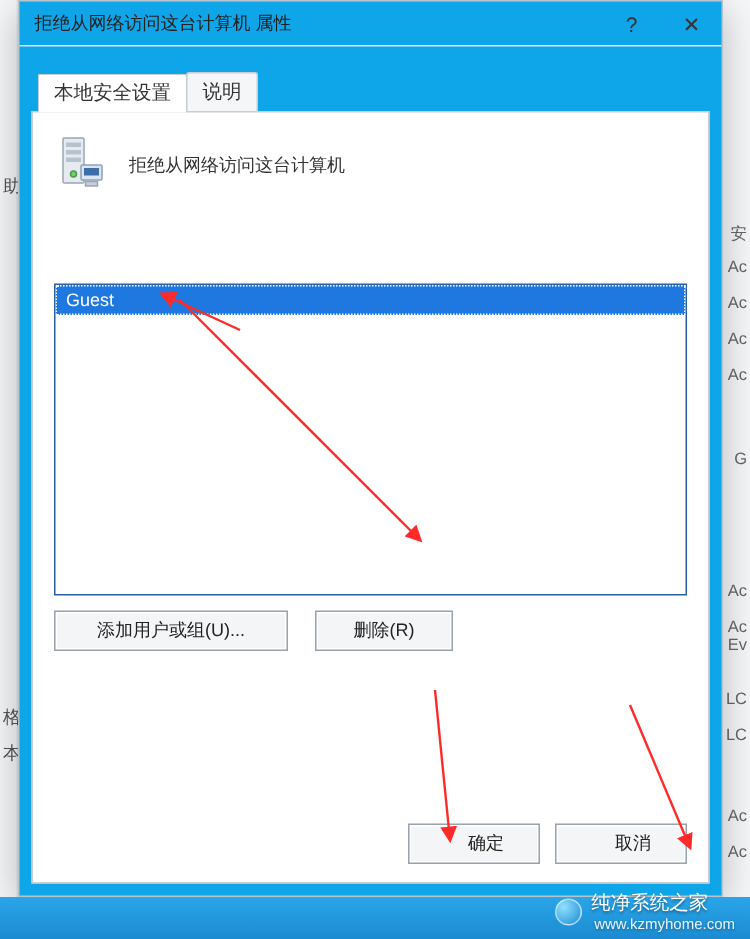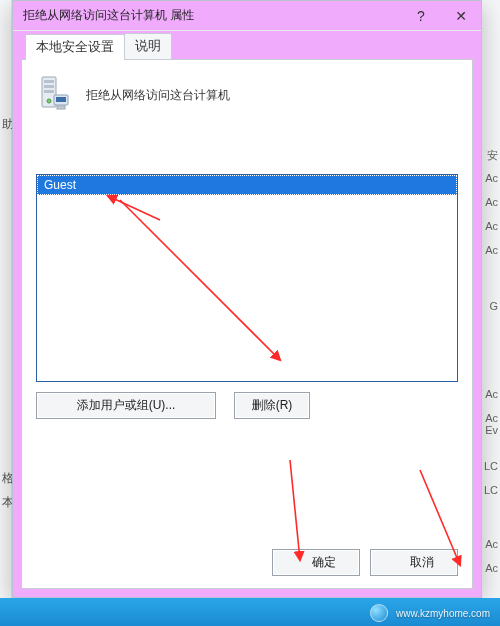--- a/index.html
+++ b/index.html
@@ -31,24 +31,24 @@
   .watermark .wm-icon {
     width: 18px; height: 18px; border-radius: 50%;
     background: radial-gradient(circle at 30% 30%, #8fe0ff, #1b8bd2);
     border: 1px solid rgba(255,255,255,.6);
   }
   .watermark .wm-sub { font-size: 10px; opacity: .9; margin-left: 2px; }
 
   
   .dialog {
     position: absolute; left: 12px; top: 0; width: 470px; height: 598px;
-    background: #f0abfc;
+    background: #0ea5e9;
     border: 1px solid #b9c3ce;
     box-shadow: 0 6px 24px rgba(0,0,0,.25);
-    display: flex; flex-direction: column;
+    display: flex; flex-direction: column; gap: 15px;
   }
   .titlebar {
     height: 30px; display: flex; align-items: center;
     padding: 0 0 0 10px; font-size: 12px; color: #222;
     border-bottom: 1px solid #e6e9ec;
   }
   .titlebar .title { flex: 1; }
   .titlebar .ctl {
     width: 40px; height: 30px; display: flex; align-items: center; justify-content: center;
     font-size: 14px; color: #333;
@@ -87,26 +87,26 @@
   }
   .list-item {
     font-size: 12px; padding: 2px 6px; cursor: default;
     color: #fff; background: #1b6fd0;
     border: 1px dotted transparent;
   }
   .list-item.selected { background: #1f78e0; border-color: #fff; }
 
   .row-btns { display: flex; gap: 18px; margin-top: 10px; }
   .btn {
-    font-size: 12px; padding: 4px 0; width: 180px; text-align: center;
+    font-size: 12px; padding: 4px 0; width: 156px; text-align: center;
     border: 1px solid #9aa2ab; background: #f3f5f7; color: #222;
     box-shadow: inset 0 0 0 1px #fff;
     cursor: default;
   }
-  .btn.small { width: 76px; }
+  .btn.small { width: 92px; }
 
   .spacer { flex: 1; }
 
   .bottom-btns {
     display: flex; justify-content: flex-end; gap: 10px;
     padding-top: 6px;
   }
   .bottom-btns .btn { width: 88px; padding-left: 16px; }
 
   
@@ -207,15 +207,16 @@
   <line x1="290" y1="460" x2="300" y2="560" stroke="#ff2a2a" stroke-width="1.6" marker-end="url(#ah)"></line>
 
   <line x1="420" y1="470" x2="460" y2="565" stroke="#ff2a2a" stroke-width="1.6" marker-end="url(#ah)"></line>
 </svg>
 
 <div class="taskbar"></div>
 
 <div class="watermark">
   <div class="wm-icon"></div>
   <div>
+    <div>纯净系统之家</div>
     <div class="wm-sub">www.kzmyhome.com</div>
   </div>
 </div>
 
 </body></html>

